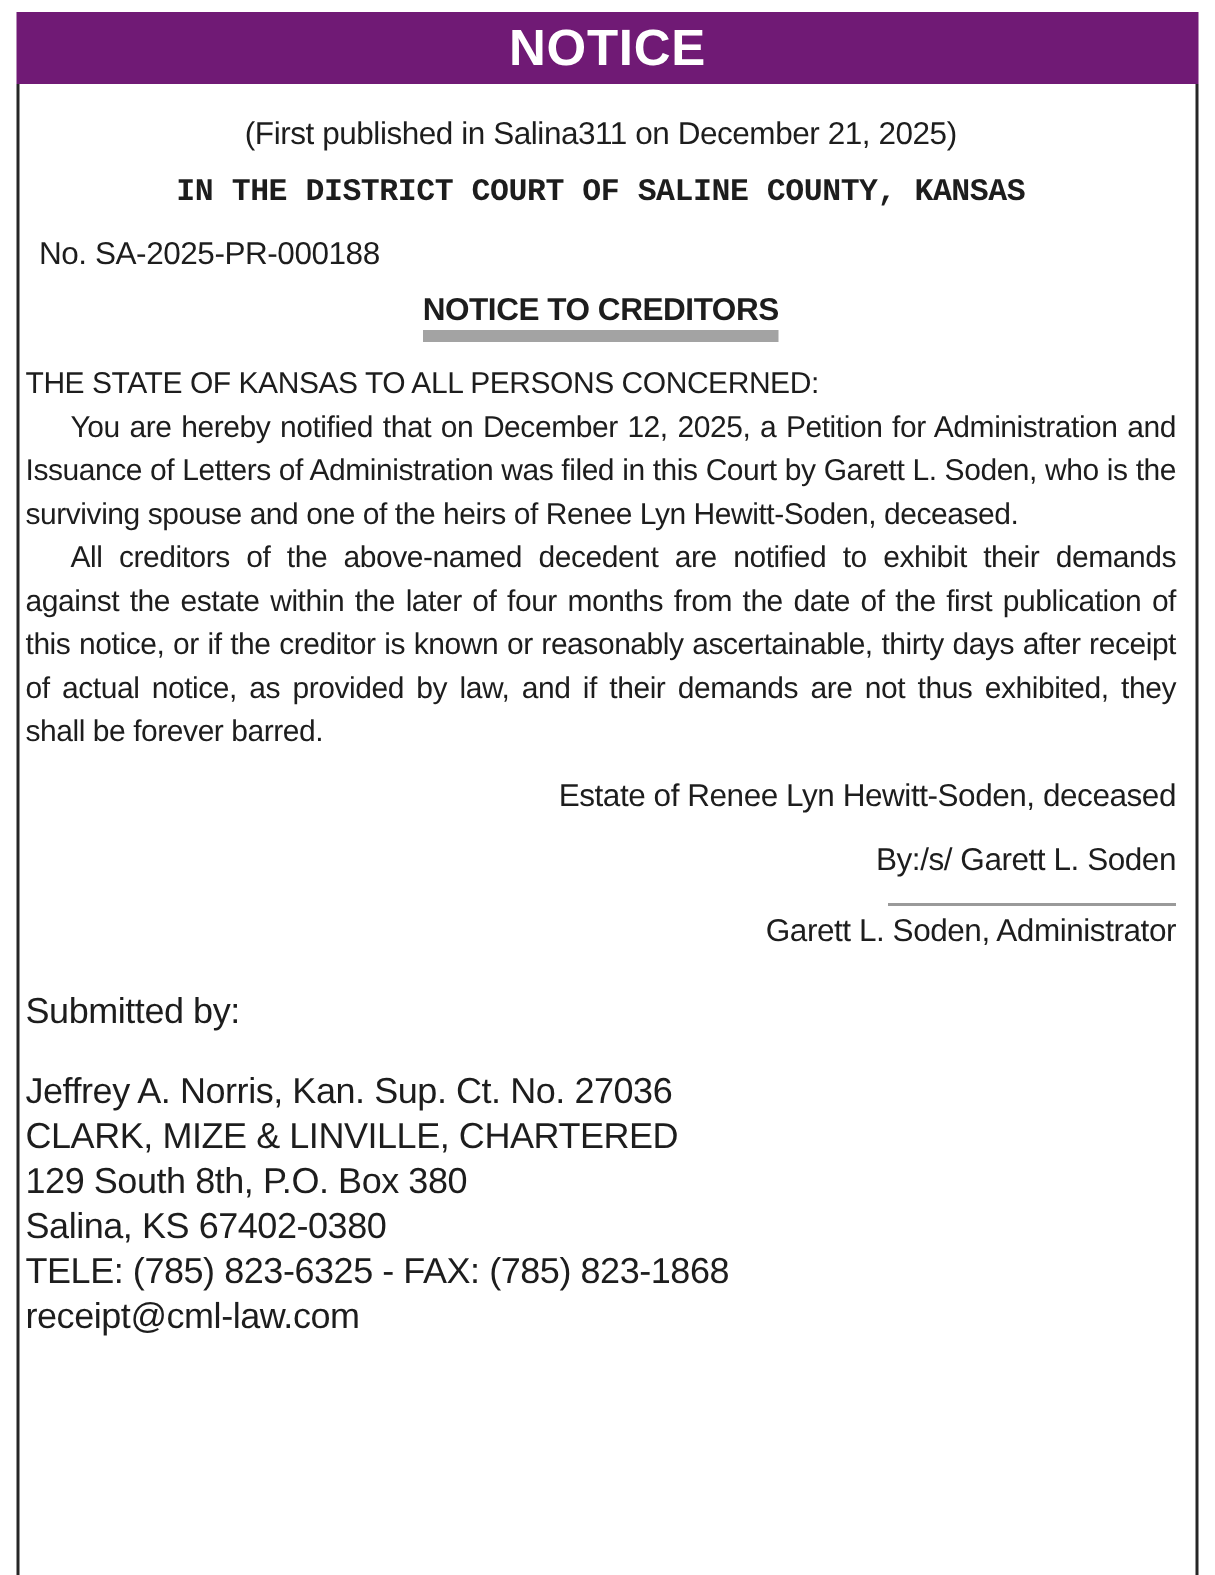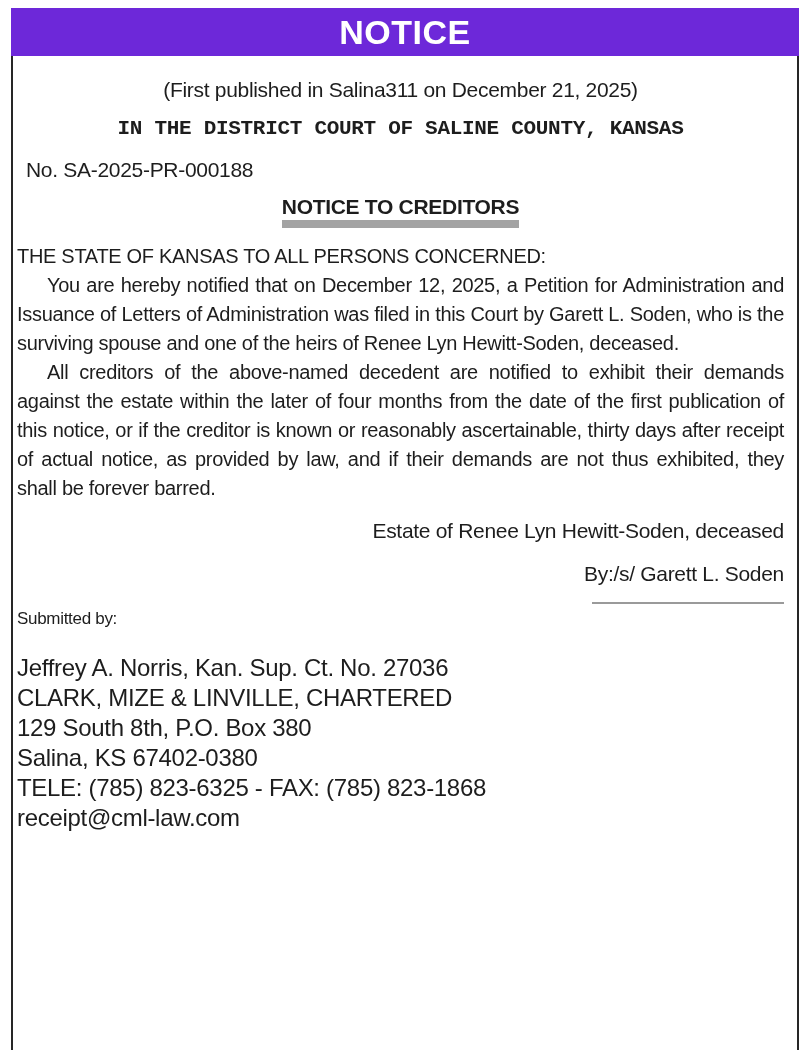--- a/index.html
+++ b/index.html
@@ -15,21 +15,21 @@
     color: #1d1d1d;
     letter-spacing: -0.3px;
   }
   .sheet {
     position: absolute;
     left: 11px;
     top: 8px;
     width: 788px;
   }
   .banner {
-    background: #6d28d9;
+    background: #701a75;
     height: 48px;
     display: flex;
     align-items: center;
     justify-content: center;
   }
   .banner-title {
     color: #ffffff;
     font-weight: bold;
     font-size: 34px;
     letter-spacing: 0.5px;
@@ -117,22 +117,22 @@
   .sig-rule {
     width: 192px;
     border-top: 2px solid #9a9a9a;
     margin: 16px 0 5px auto;
   }
   .sig-admin {
     text-align: right;
     font-size: 21px;
   }
   .submitted-line {
-    margin-top: 4px;
-    font-size: 17px;
+    margin-top: 28px;
+    font-size: 24px;
   }
   .attorney-block {
     margin-top: 24px;
     font-size: 24px;
     line-height: 30px;
   }
 </style>
 </head>
 <body>
 
@@ -159,20 +159,21 @@
     </div>
 
     <div class="salutation">THE STATE OF KANSAS TO ALL PERSONS CONCERNED:</div>
 
     <p class="body-para">You are hereby notified that on December 12, 2025, a Petition for Administration and Issuance of Letters of Administration was filed in this Court by Garett L. Soden, who is the surviving spouse and one of the heirs of Renee Lyn Hewitt-Soden, deceased.</p>
     <p class="body-para">All creditors of the above-named decedent are notified to exhibit their demands against the estate within the later of four months from the date of the first publication of this notice, or if the creditor is known or reasonably ascertainable, thirty days after receipt of actual notice, as provided by law, and if their demands are not thus exhibited, they shall be forever barred.</p>
 
     <div class="sig-estate">Estate of Renee Lyn Hewitt-Soden, deceased</div>
     <div class="sig-by">By:/s/ Garett L. Soden</div>
     <div class="sig-rule"></div>
+    <div class="sig-admin">Garett L. Soden, Administrator</div>
 
     <div class="submitted-line">Submitted by:</div>
 
     <div class="attorney-block">
       <div>Jeffrey A. Norris, Kan. Sup. Ct. No. 27036</div>
       <div>CLARK, MIZE &amp; LINVILLE, CHARTERED</div>
       <div>129 South 8th, P.O. Box 380</div>
       <div>Salina, KS 67402-0380</div>
       <div>TELE: (785) 823-6325 - FAX: (785) 823-1868</div>
       <div>receipt@cml-law.com</div>

